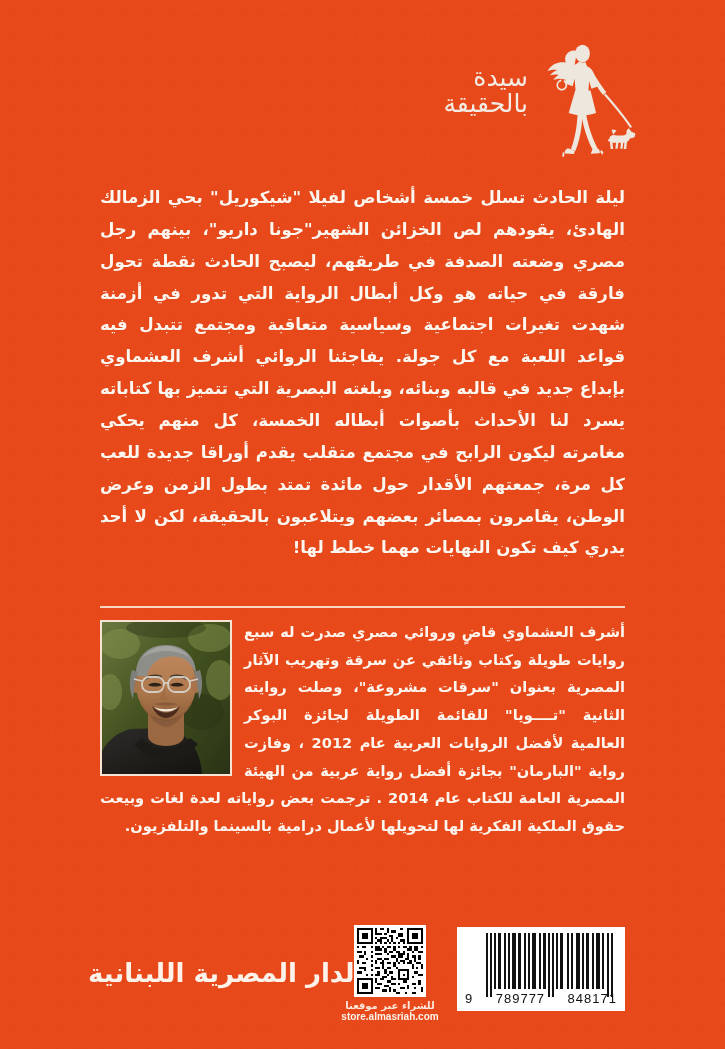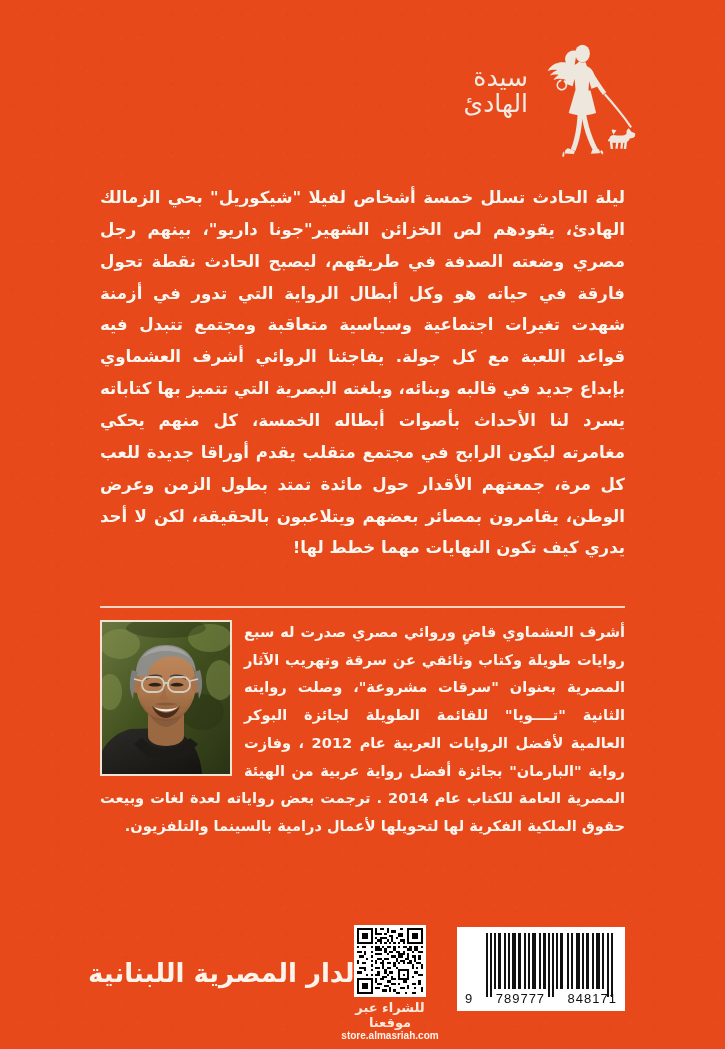--- a/index.html
+++ b/index.html
@@ -129,21 +129,21 @@
     height: 72px;
     margin: 0 auto;
     display: block;
     background: #ffffff;
     padding: 3px;
     box-sizing: border-box;
   }
   .qr svg { display: block; width: 100%; height: 100%; }
   .qr-cap-ar {
     color: #fde9dc;
-    font-size: 13px;
+    font-size: 10px;
     font-weight: 700;
     margin-top: 3px;
     letter-spacing: .6px;
   }
   .qr-cap-url {
     color: #fdf3ea;
     font-size: 10px;
     font-weight: 700;
     direction: ltr;
     font-family: "Liberation Sans", sans-serif;
@@ -207,21 +207,21 @@
 
       <g transform="translate(78,88)">
         <path d="M5.6 9.1c-1.8 0-3.3 1.1-4 2.7l-.5 1.2c-.2.4-.6.7-1.1.7H0v1.6h1.8l.9 7.6h2.4l-.6-6.2h11.9l-.6 6.2h2.4l.8-6.9c1.3-.8 2.3-2 2.8-3.4l3.4-.9c.9-.3 1.6-1 1.8-2l.3-1.4c.1-.6-.2-1.2-.8-1.4l-3.1-1.1-2.2-3c-.3-.4-.9-.4-1.2 0l-1.4 1.9-.2 3.2-.8.6c-.9.6-2 1-3.2 1h-5.5z"></path>
         <path d="M8.2 15l-.8 7.7h2.3l.8-7.7zM13.1 15l-.8 7.7h2.3l.8-7.7z"></path>
         <path d="M5.3 8.8L3.8 4.4c-.2-.5.2-1 .7-.9l4 .8z"></path>
       </g>
     </g>
   </svg>
   <div class="logo-words">
     <div>سيدة</div>
-    <div>الهادئ</div>
+    <div>بالحقيقة</div>
   </div>
 </div>
 
 <div class="synopsis">ليلة الحادث تسلل خمسة أشخاص لفيلا "شيكوريل" بحي الزمالك الهادئ، يقودهم لص الخزائن الشهير"جونا داريو"، بينهم رجل مصري وضعته الصدفة في طريقهم، ليصبح الحادث نقطة تحول فارقة في حياته هو وكل أبطال الرواية التي تدور في أزمنة شهدت تغيرات اجتماعية وسياسية متعاقبة ومجتمع تتبدل فيه قواعد اللعبة مع كل جولة. يفاجئنا الروائي أشرف العشماوي بإبداع جديد في قالبه وبنائه، وبلغته البصرية التي تتميز بها كتاباته يسرد لنا الأحداث بأصوات أبطاله الخمسة، كل منهم يحكي مغامرته ليكون الرابح في مجتمع متقلب يقدم أوراقا جديدة للعب كل مرة، جمعتهم الأقدار حول مائدة تمتد بطول الزمن وعرض الوطن، يقامرون بمصائر بعضهم ويتلاعبون بالحقيقة، لكن لا أحد يدري كيف تكون النهايات مهما خطط لها!</div>
 
 <div class="rule"></div>
 
 <div class="bio">
   <div class="portrait">
     <svg viewBox="0 0 128 152" preserveAspectRatio="xMidYMid slice" aria-hidden="true">

